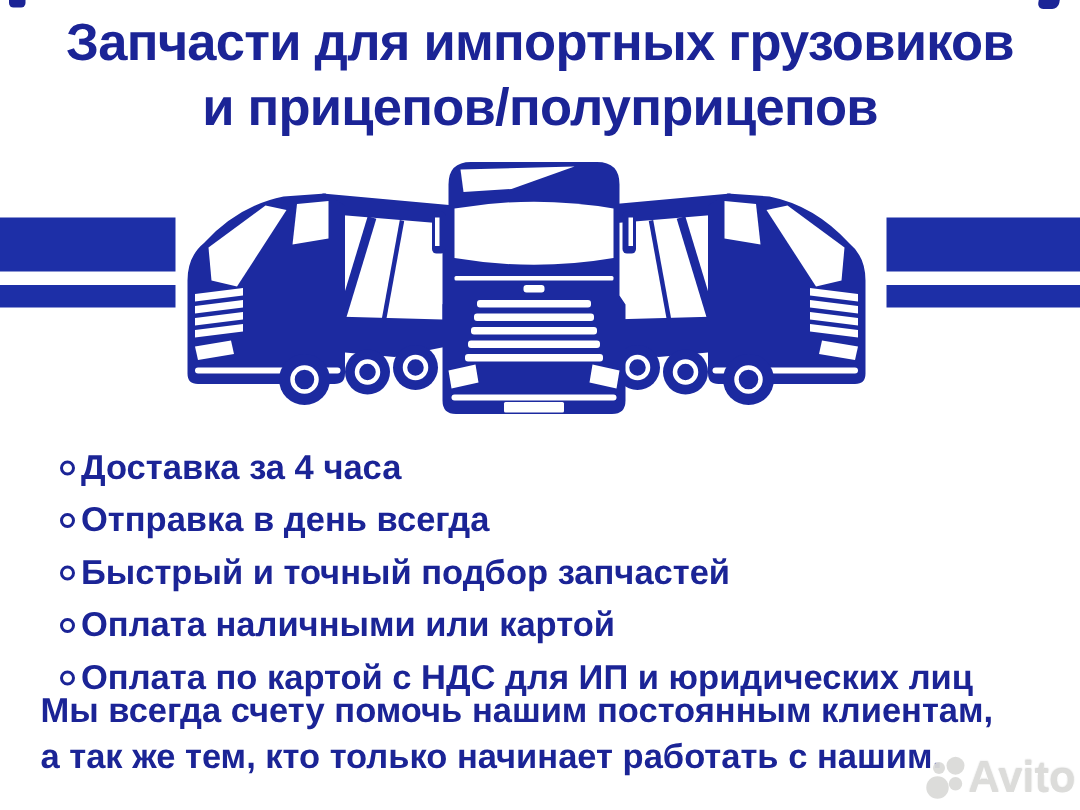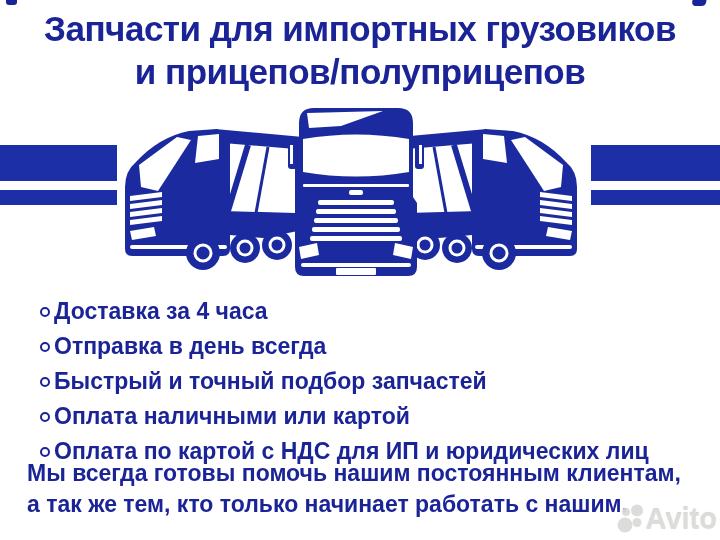--- a/index.html
+++ b/index.html
@@ -143,21 +143,21 @@
     <li>
       <span class="bullet"></span>
       <span>Оплата наличными или картой</span>
     </li>
     <li>
       <span class="bullet"></span>
       <span>Оплата по картой с НДС для ИП и юридических лиц</span>
     </li>
   </ul>
 
-  <p class="footer-note"><span>Мы всегда готовы помочь нашим постоянным клиентам,</span><br>
+  <p class="footer-note"><span>Мы всегда счету помочь нашим постоянным клиентам,</span><br>
     <span>а так же тем, кто только начинает работать с нашим.</span>
   </p>
 
   <div class="watermark">
     <svg width="28" height="30" viewBox="0 0 28 30">
       <circle cx="9" cy="8" r="4" fill="#dbdbd9"></circle>
       <circle cx="20" cy="6.5" r="6" fill="#dbdbd9"></circle>
       <circle cx="8" cy="21" r="7.5" fill="#dbdbd9"></circle>
       <circle cx="20" cy="18.5" r="4.5" fill="#dbdbd9"></circle>
     </svg>

